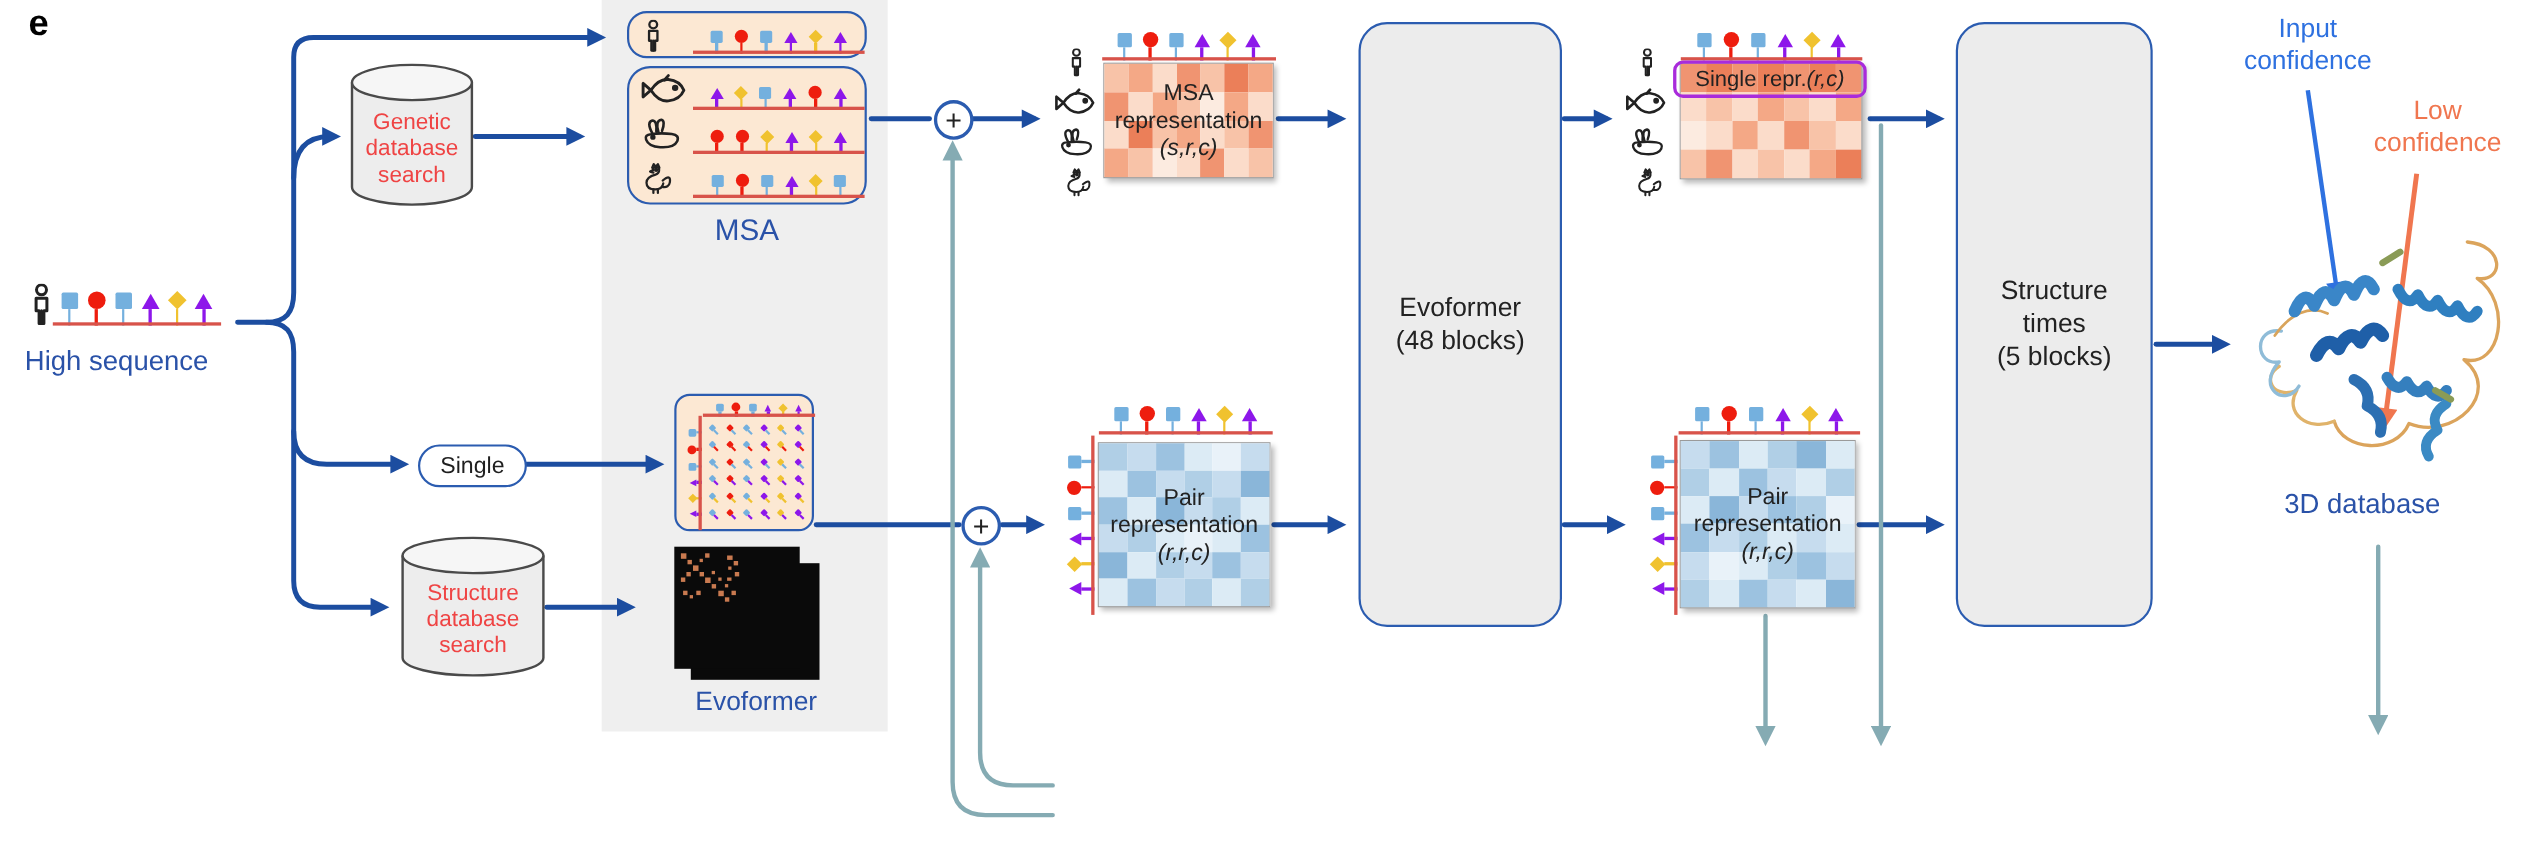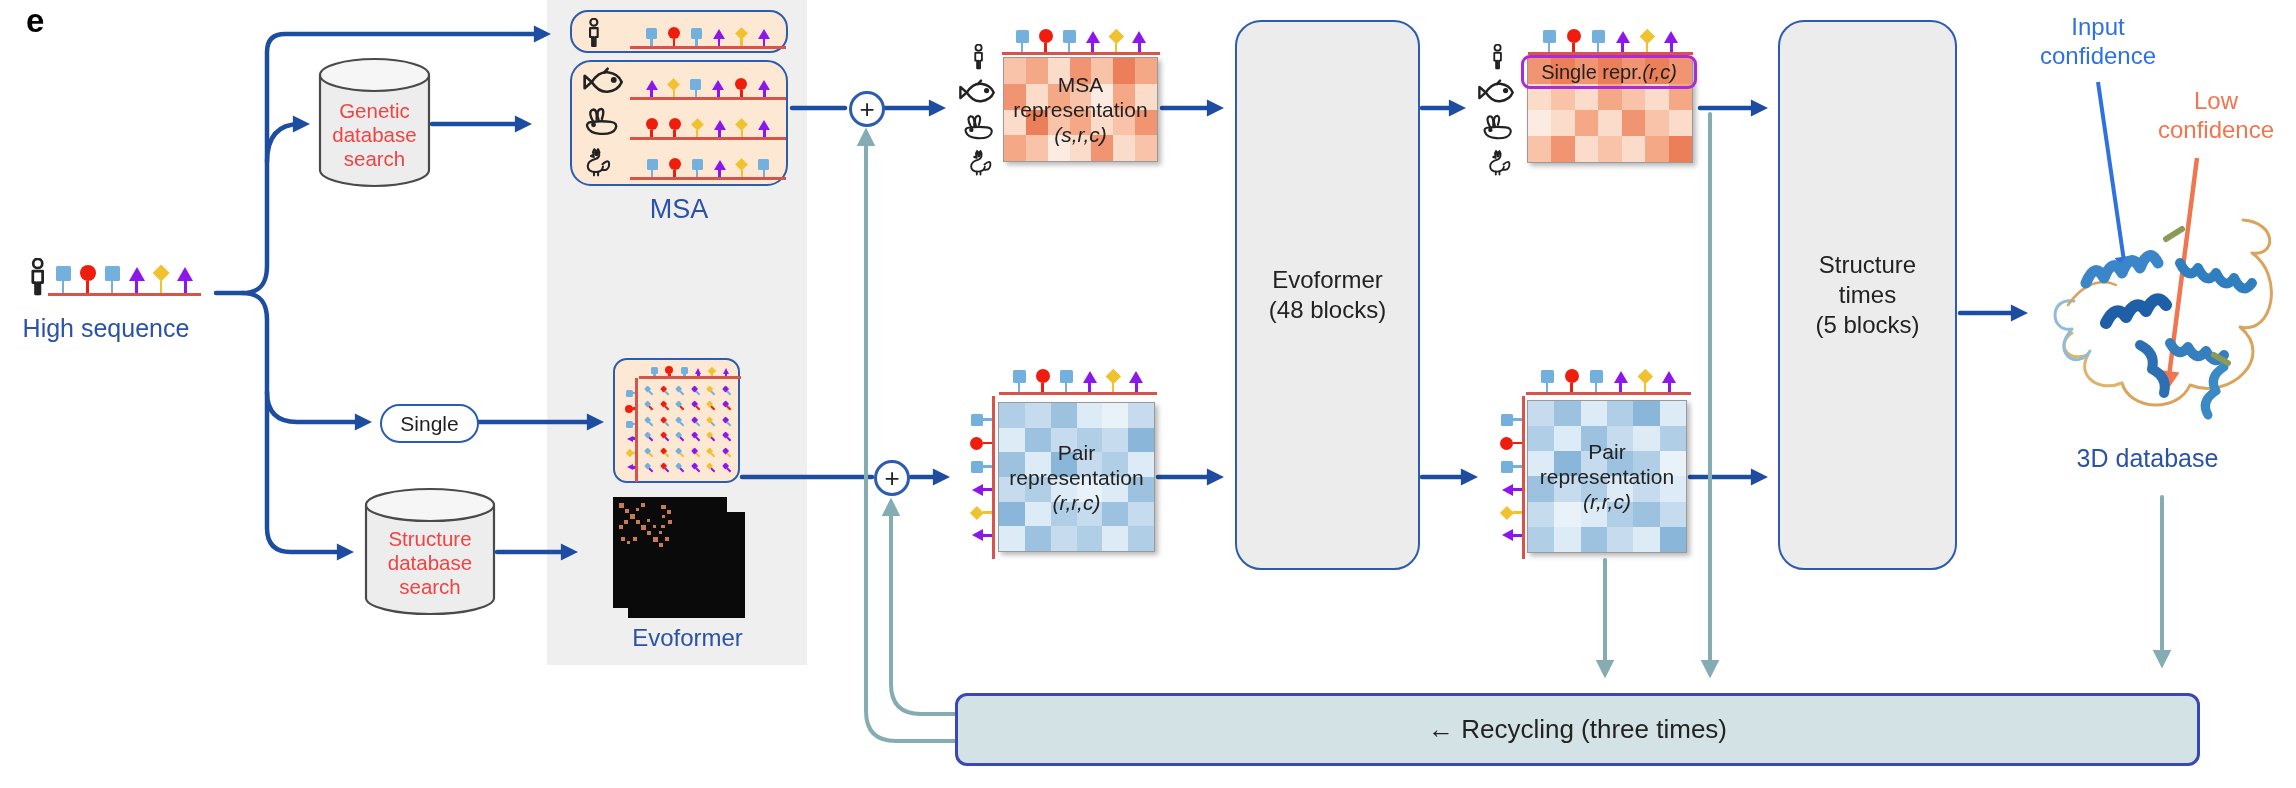--- a/index.html
+++ b/index.html
@@ -866,23 +866,20 @@
 
   <div class="conf-label" style="left:2030px;top:12px;width:136px;color:#2e71e0;">
     <div>Input</div>
     <div>confidence</div>
   </div>
   <div class="conf-label" style="left:2148px;top:86px;width:136px;color:#f0764f;">
     <div>Low</div>
     <div>confidence</div>
   </div>
 
-  <div class="abs" id="recycle-bar" style="left:955px;top:693px;width:1245px;height:73px;">
-    <span>← Recycling (three times)</span>
-  </div>
 
 <div class="marker-row" style="left: 52px; top: 260px; width: 145px; height: 36px; gap: 9px; justify-content: center;">
       <span class="mk-v">
         <span style="width: 15px; height: 15px; background: rgb(116, 176, 222); border-radius: 1.5px; display: block;"></span>
         <span style="width: 2.5px; height: 15px; background: rgb(116, 176, 222); display: block;"></span>
       </span>
       <span class="mk-v">
         <span style="width: 16px; height: 16px; background: rgb(238, 29, 14); border-radius: 50%; display: block;"></span>
         <span style="width: 2.5px; height: 15px; background: rgb(238, 29, 14); display: block;"></span>
       </span>

